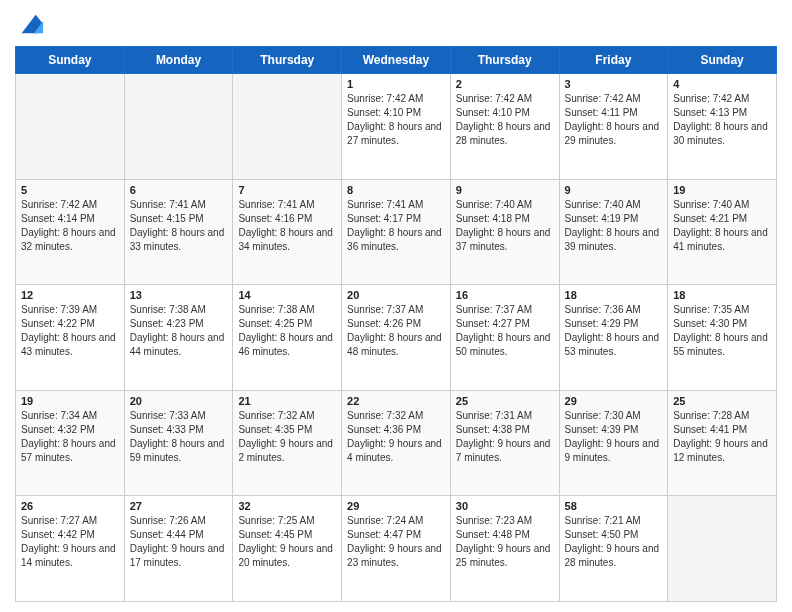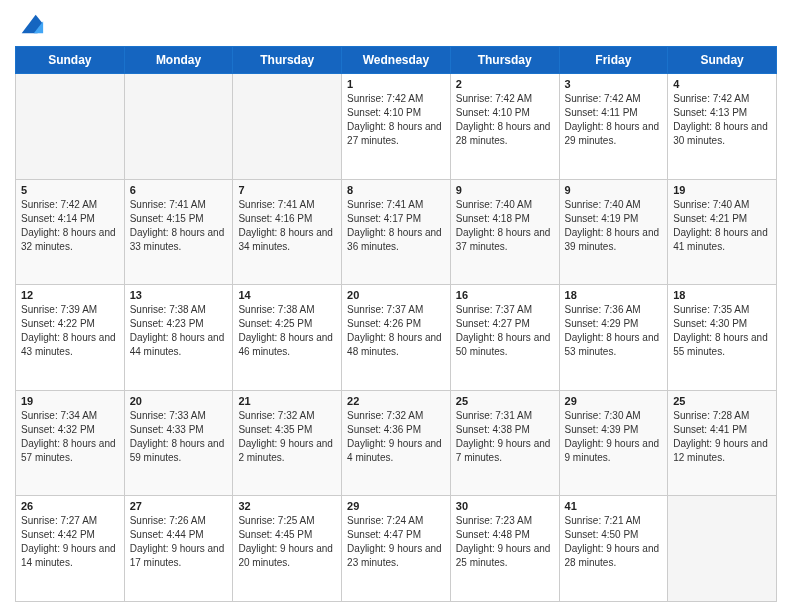--- a/index.html
+++ b/index.html
@@ -249,20 +249,20 @@
           </td>
           <td>
             <span class="day-number">29</span>
             <div class="day-info">Sunrise: 7:24 AM<br>Sunset: 4:47 PM<br>Daylight: 9 hours and 23 minutes.</div>
           </td>
           <td>
             <span class="day-number">30</span>
             <div class="day-info">Sunrise: 7:23 AM<br>Sunset: 4:48 PM<br>Daylight: 9 hours and 25 minutes.</div>
           </td>
           <td>
-            <span class="day-number">41</span>
+            <span class="day-number">58</span>
             <div class="day-info">Sunrise: 7:21 AM<br>Sunset: 4:50 PM<br>Daylight: 9 hours and 28 minutes.</div>
           </td>
           <td class="empty"></td>
         </tr>
       </tbody>
   </table>
 </div>
 
 </body></html>

